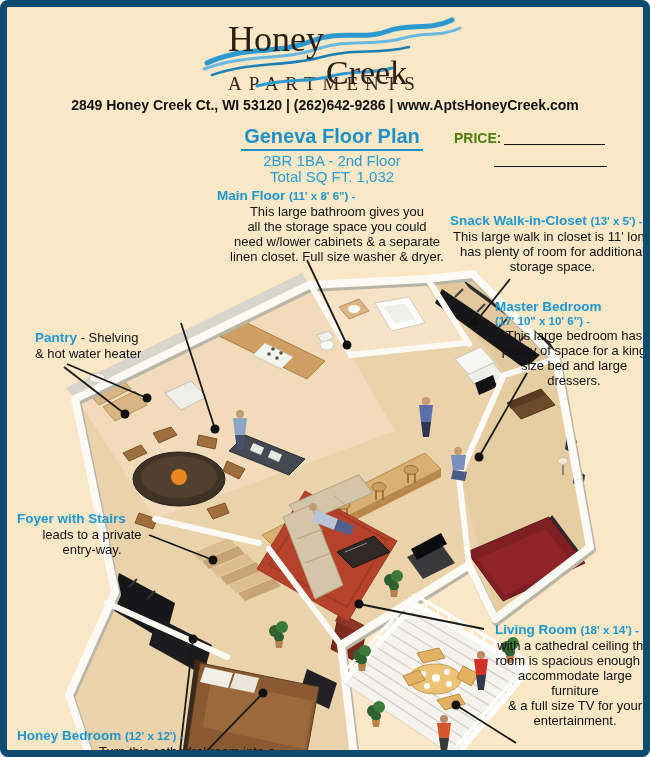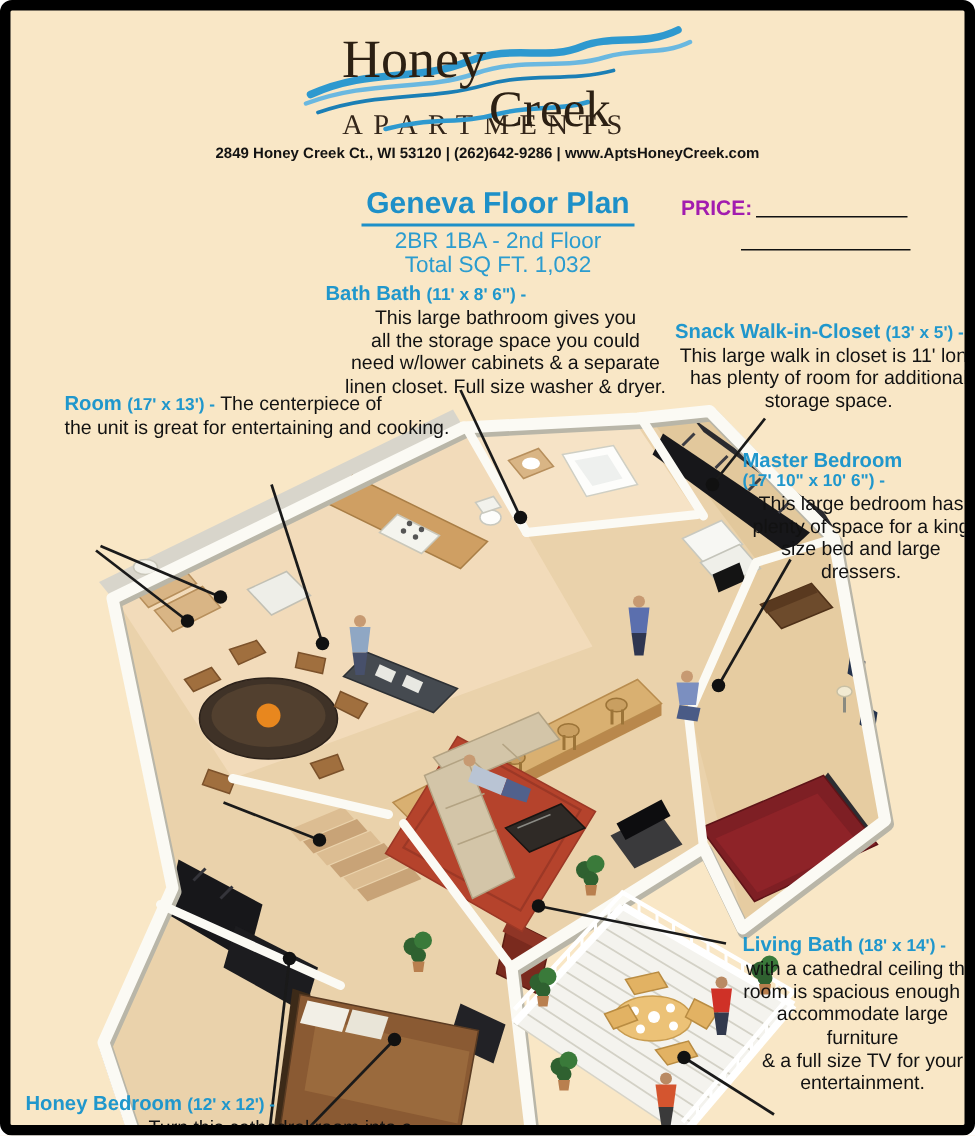--- a/index.html
+++ b/index.html
@@ -1,31 +1,31 @@
 <!DOCTYPE html>
 <html><head>
 <meta charset="utf-8">
 <style>
   html,body{margin:0;padding:0;background:#fff;}
   .page{
     position:relative;width:650px;height:757px;box-sizing:border-box;
-    background:#f9e7c6;border:7px solid #000000;border-radius:8px;overflow:hidden;
+    background:#f9e7c6;border:7px solid #0c4a6e;border-radius:8px;overflow:hidden;
     font-family:"Liberation Sans",sans-serif;color:#121212;
   }
   .abs{position:absolute;}
   
   .brand-sub{left:0;right:0;top:66px;text-align:center;font-family:"Liberation Serif",serif;
     font-size:19px;letter-spacing:7px;color:#34261a;}
-  .address{left:0;right:0;top:90px;text-align:center;font-size:10px;font-weight:bold;color:#131313;}
+  .address{left:0;right:0;top:90px;text-align:center;font-size:14px;font-weight:bold;color:#131313;}
   
   .plan-title-wrap{left:0;width:650px;top:118px;text-align:center;z-index:3;}
   .plan-title{display:inline-block;font-size:20px;font-weight:bold;color:#1e90c8;
     border-bottom:2px solid #1e90c8;padding:0 3px 1px 3px;}
   .subtitle{left:0;width:650px;text-align:center;font-size:15px;color:#2b9ccf;z-index:3;}
-  .price-label{left:447px;top:123px;font-size:14px;font-weight:bold;color:#a21caf;z-index:3;}
+  .price-label{left:447px;top:123px;font-size:14px;font-weight:bold;color:#4d7c0f;z-index:3;}
   .price-line{height:0;border-bottom:1.5px solid #111;z-index:3;}
   
   .ann{position:absolute;font-size:13px;line-height:1.16;color:#121212;z-index:3;}
   .t{color:#2097cc;font-weight:bold;font-size:13.5px;}
   .d{color:#2097cc;font-weight:bold;font-size:11.5px;}
   .b{white-space:pre-line;text-align:center;}
   svg text{user-select:none;}
   .plan-svg{position:absolute;left:0;top:0;z-index:1;}
   .logo-svg{position:absolute;left:195px;top:4px;z-index:2;}
 </style>
@@ -345,57 +345,61 @@
       <line x1="172" y1="753" x2="186" y2="632"></line>
         <circle cx="186" cy="632" r="4.5" stroke="none"></circle>
       <line x1="193" y1="751" x2="256" y2="686"></line>
         <circle cx="256" cy="686" r="4.5" stroke="none"></circle>
       <line x1="509" y1="736" x2="449" y2="698"></line>
         <circle cx="449" cy="698" r="4.5" stroke="none"></circle>
     </g>
   </svg>
 
   <div class="ann" style="left:210px;top:181px;width:240px;">
-    <span class="t">Bath Bath</span>
+    <span class="t">Main Floor</span>
     <span class="d">(11' x 8' 6") -</span>
     <div class="b">This large bathroom gives you
 all the storage space you could
 need w/lower cabinets &amp; a separate
 linen closet. Full size washer &amp; dryer.</div>
   </div>
 
   <div class="ann" style="left:443px;top:206px;width:205px;">
     <span class="t">Snack Walk-in-Closet</span>
     <span class="d">(13' x 5') -</span>
     <div class="b">This large walk in closet is 11' long
 has plenty of room for additional
 storage space.</div>
   </div>
 
   <div class="ann" style="left:36px;top:254px;width:290px;">
-    <div>
-      <span class="t">Room</span>
-      <span class="d">(17' x 13') -</span>
-      <span class="b">The centerpiece of
-the unit is great for entertaining and cooking.</span>
-    </div>
-  </div>
-
+  </div>
+
+  <div class="ann" style="left:28px;top:323px;width:130px;">
+    <span class="t">Pantry</span>
+    <span class="b">- Shelving
+&amp; hot water heater</span>
+  </div>
 
   <div class="ann" style="left:488px;top:292px;width:158px;">
     <div class="t">Master Bedroom</div>
     <div class="d">(17' 10" x 10' 6") -</div>
     <div class="b">This large bedroom has
 plenty of space for a king
 size bed and large dressers.</div>
   </div>
 
+  <div class="ann" style="left:10px;top:504px;width:150px;">
+    <div class="t">Foyer with Stairs</div>
+    <div class="b">leads to a private
+entry-way.</div>
+  </div>
 
   <div class="ann" style="left:488px;top:615px;width:160px;">
-    <span class="t">Living Bath</span>
+    <span class="t">Living Room</span>
     <span class="d">(18' x 14') -</span>
     <div class="b">with a cathedral ceiling this
 room is spacious enough to
 accommodate large furniture
 &amp; a full size TV for your
 entertainment.</div>
   </div>
 
   <div class="ann" style="left:10px;top:721px;width:340px;">
     <span class="t">Honey Bedroom</span>

